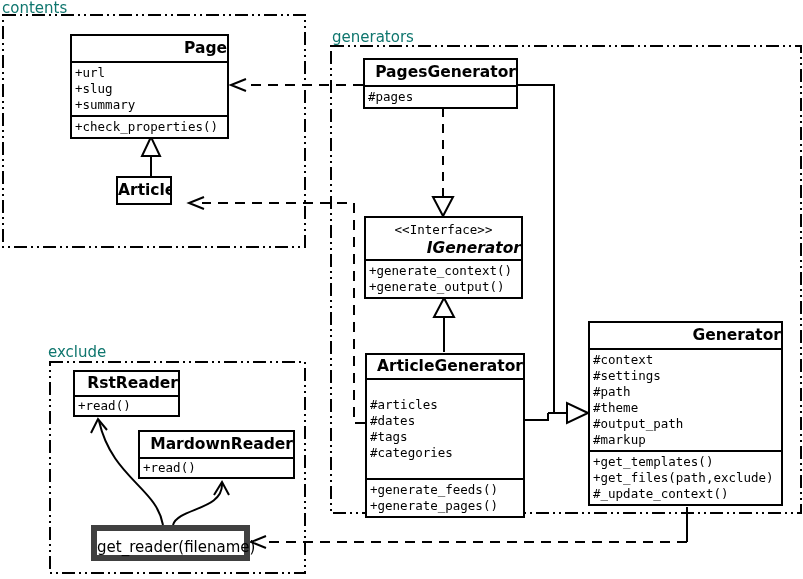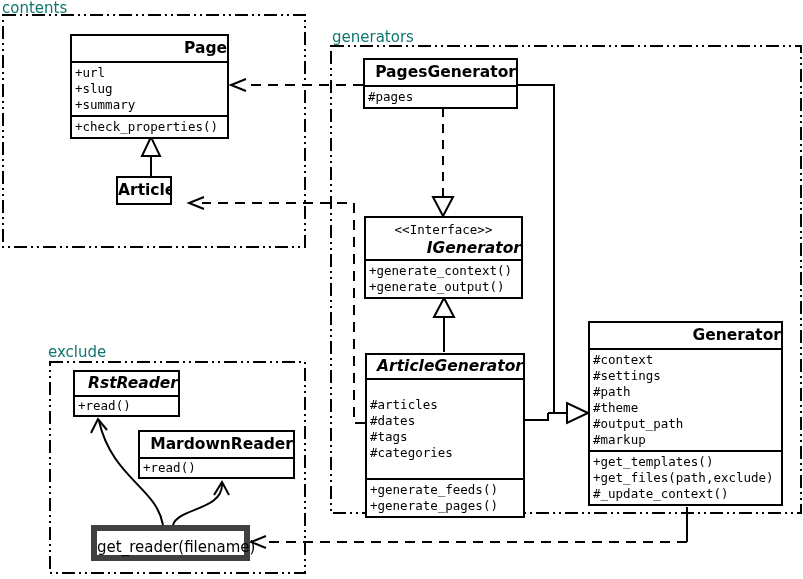--- a/index.html
+++ b/index.html
@@ -19,21 +19,21 @@
   }
   .uml-box{
     position:absolute;z-index:1;
     background:#fff;border:2px solid #000;
     box-sizing:border-box;
   }
   .uml-title{
     font-weight:bold;font-size:15.5px;text-align:right;
     line-height:25px;height:25px;white-space:nowrap;overflow:hidden;
   }
-  .uml-title.h23{line-height:23px;height:23px;font-style:italic;}
+  .uml-title.h23{line-height:23px;height:23px;}
   .uml-sec{
     border-top:2px solid #000;
     font-family:"DejaVu Sans Mono","Liberation Mono",monospace;
     font-size:12.5px;padding:2px 3px;
   }
   .uml-row{height:16px;line-height:16px;white-space:pre;overflow:hidden;}
   .uml-stereo{
     font-family:"DejaVu Sans Mono","Liberation Mono",monospace;
     font-size:12.5px;text-align:center;height:17px;line-height:17px;padding-top:3px;
   }

